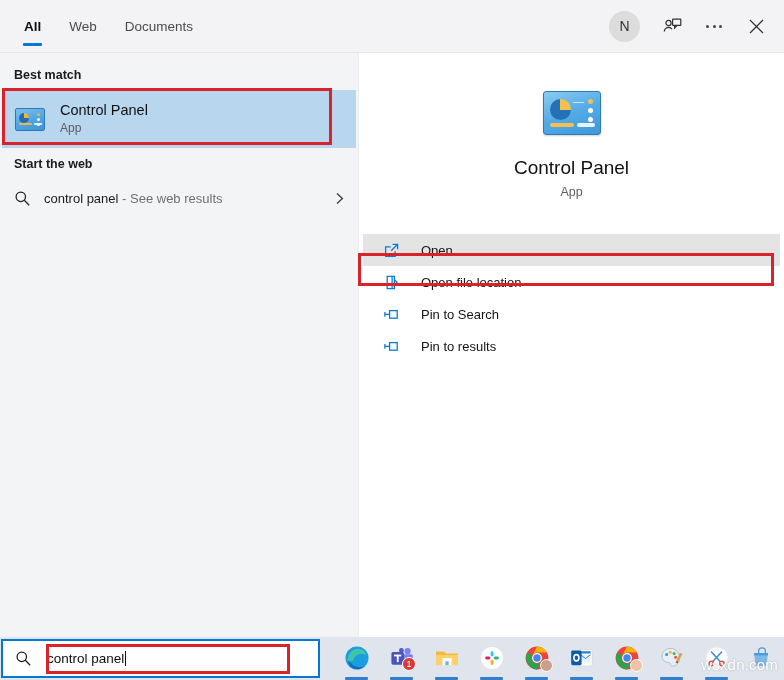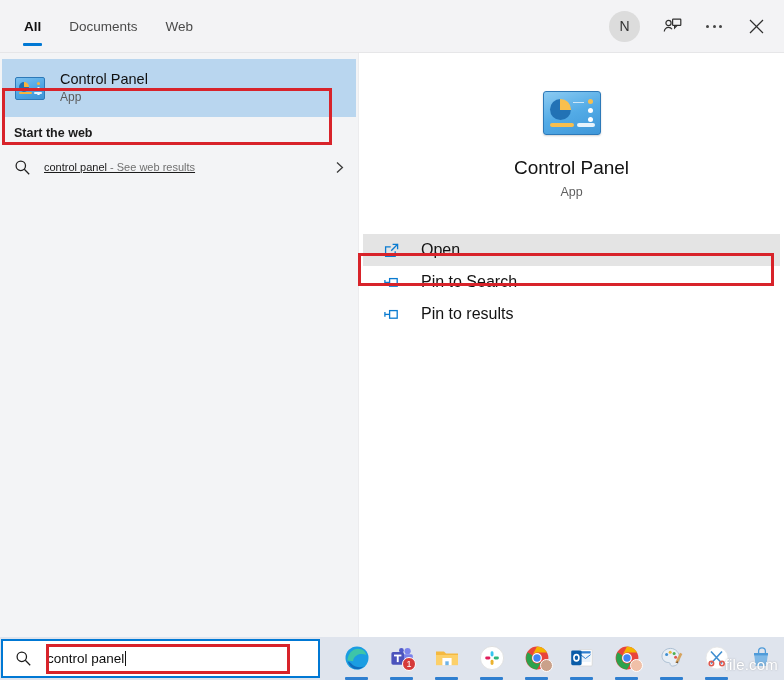--- a/index.html
+++ b/index.html
@@ -130,21 +130,21 @@
   .cp-icon .b2 { bottom: 5px; left: 18px; width: 8px; background: #e8f3fb; }
 
   
   .web-row {
     display: flex; align-items: center;
     height: 38px;
     padding: 0 12px 0 14px;
     cursor: default;
   }
   .web-row .mag { flex: 0 0 30px; display: flex; align-items: center; }
-  .web-label { font-size: 11px; color: #1b1b1b; flex: 1 1 auto; text-decoration: underline; }
+  .web-label { font-size: 13px; color: #1b1b1b; flex: 1 1 auto; }
   .web-label .muted { color: #707070; }
   .chev { color: #3b3b3b; display: flex; align-items: center; }
 
   
   .preview-head {
     padding-top: 38px;
     display: flex; flex-direction: column; align-items: center;
   }
   .cp-icon-lg {
     width: 58px; height: 44px; border-radius: 3px;
@@ -168,21 +168,21 @@
 
   .preview-title { font-size: 19px; color: #121212; margin-top: 22px; }
   .preview-sub { font-size: 12.5px; color: #5f5f5f; margin-top: 6px; }
 
   .actions { margin-top: 35px; padding: 0 4px; }
   .action-row {
     display: flex; align-items: center;
     height: 32px;
     padding-left: 20px;
     cursor: default;
-    font-size: 16px; color: #131313;
+    font-size: 13px; color: #131313;
   }
   .action-row.hover { background: #e4e4e4; }
   .action-icon { flex: 0 0 38px; display: flex; align-items: center; color: #0a7bd0; }
 
   
   .annot { position: absolute; border: 3px solid #d8232a; pointer-events: none; }
   .annot.a-best   { left: 2px;   top: 88px;  width: 330px; height: 57px; }
   .annot.a-open   { left: 358px; top: 253px; width: 416px; height: 33px; }
   .annot.a-input  { left: 46px;  top: 644px; width: 244px; height: 30px; }
 
@@ -245,24 +245,24 @@
 <div id="root">
 
   <div class="flyout">
 
     <div class="header">
       <div class="tabs">
         <div class="tab active">
           <span>All</span>
         </div>
         <div class="tab">
+          <span>Web</span>
+        </div>
+        <div class="tab">
           <span>Documents</span>
-        </div>
-        <div class="tab">
-          <span>Web</span>
         </div>
       </div>
 
       <div class="header-right">
         <div class="avatar">
           <span>N</span>
         </div>
         <div class="hbtn">
           <svg class="icon-svg" width="21" height="21" viewBox="0 0 21 21" fill="none" stroke="#303030" stroke-width="1.2">
             <circle cx="6.5" cy="7" r="2.6"></circle>
@@ -284,20 +284,21 @@
             <line x1="15" y1="2" x2="2" y2="15"></line>
           </svg>
         </div>
       </div>
     </div>
 
     <div class="body">
 
       <div class="left">
 
+        <div class="section-title">Best match</div>
 
         <div class="bestmatch-wrap">
           <div class="result-row">
             <div class="result-icon">
               <div class="cp-icon">
                 <div class="pie"></div>
                 <div class="node n1"></div>
                   <div class="node n2"></div>
                   <div class="node n3"></div>
                 <div class="bar b1"></div>
@@ -353,20 +354,30 @@
             <span class="action-icon">
               <svg class="icon-svg" width="17" height="17" viewBox="0 0 17 17" fill="none" stroke="#0a7bd0" stroke-width="1.3">
                 <path d="M12.2 9.3v5.1H2.6V4.8h5.1"></path>
                 <polyline points="9.6,2.3 14.6,2.3 14.6,7.3"></polyline>
                 <line x1="14.6" y1="2.3" x2="8.2" y2="8.7"></line>
               </svg>
             </span>
             <span>Open</span>
           </div>
 
+          <div class="action-row">
+            <span class="action-icon">
+              <svg class="icon-svg" width="17" height="17" viewBox="0 0 17 17" fill="none" stroke="#0a7bd0" stroke-width="1.3">
+                <path d="M4.2 2.4h7.2v12.2H4.2z"></path>
+                <path d="M9.1 2.4v12.2"></path>
+                <path d="M11.4 5.6l2.6 2.6-2.6 2.6"></path>
+              </svg>
+            </span>
+            <span>Open file location</span>
+          </div>
 
           <div class="action-row">
             <span class="action-icon">
               <svg class="icon-svg" width="17" height="17" viewBox="0 0 17 17" fill="none" stroke="#0a7bd0" stroke-width="1.3">
                 <rect x="6.6" y="4.6" width="7.6" height="7.6"></rect>
                 <line x1="6.6" y1="8.4" x2="1.9" y2="8.4"></line>
                 <line x1="1.9" y1="6.1" x2="1.9" y2="10.7"></line>
               </svg>
             </span>
             <span>Pin to Search</span>
@@ -506,20 +517,20 @@
 
       <div class="tray-item">
         <svg class="icon-svg" width="26" height="26" viewBox="0 0 26 26">
           <path d="M5 8h14l-1.6 13H6.6z" fill="#7fb8e6"></path>
           <path d="M5 8h14v2.4H5z" fill="#4f9bd9"></path>
           <path d="M9.6 8V6.2a3.4 3.4 0 0 1 6.8 0V8" fill="none" stroke="#4f9bd9" stroke-width="1.3"></path>
         </svg>
       </div>
     </div>
 
-    <div class="watermark">file.com</div>
+    <div class="watermark">wsxdn.com</div>
   </div>
 
   <div class="annot a-best"></div>
   <div class="annot a-open"></div>
   <div class="annot a-input"></div>
 
 </div>
 
 </body></html>

